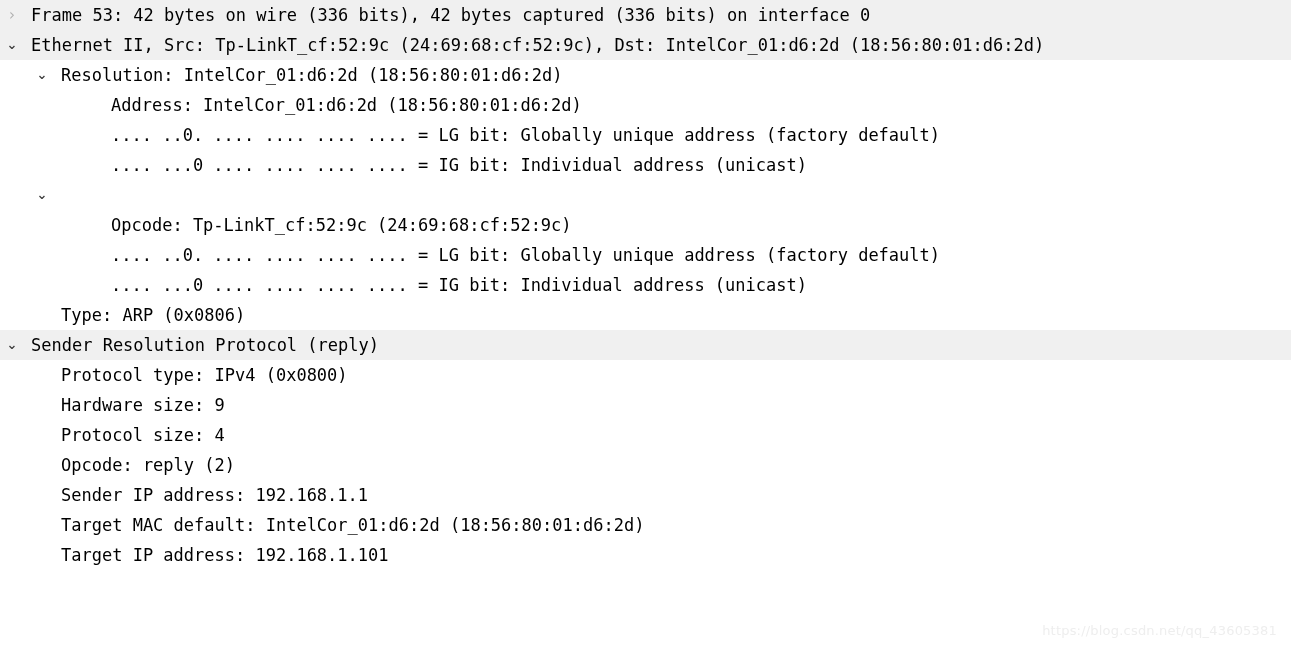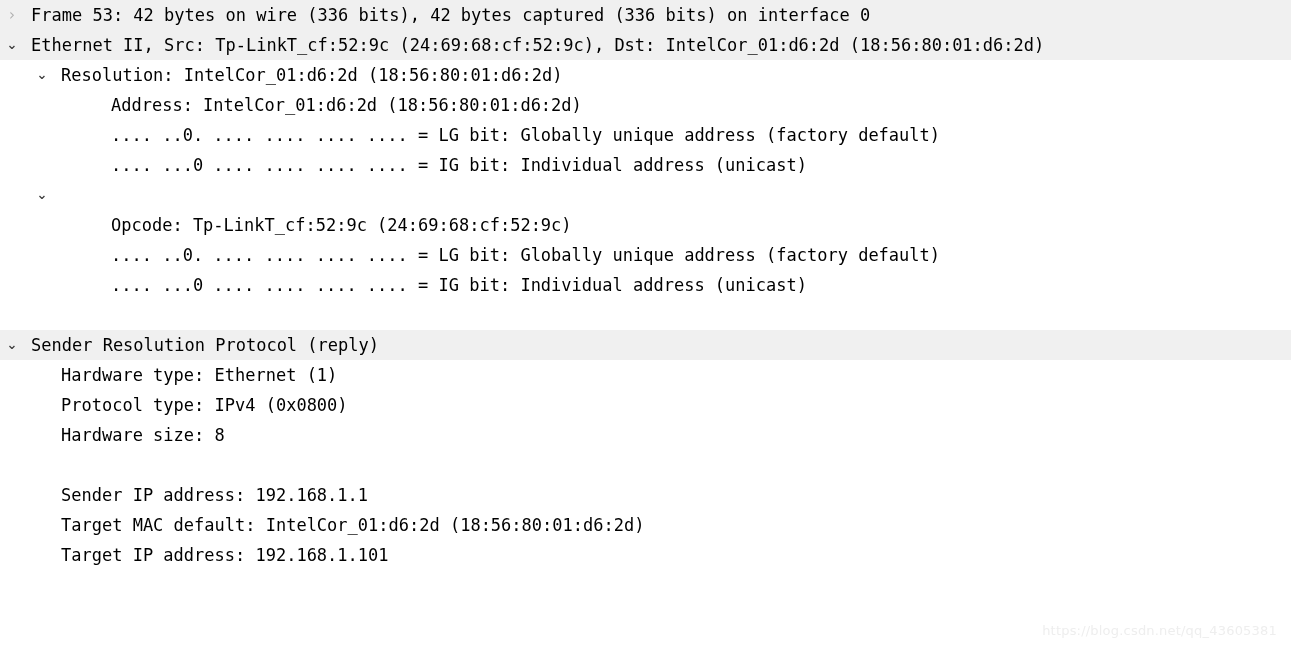--- a/index.html
+++ b/index.html
@@ -97,24 +97,24 @@
       <div class="row d0 hl"><span class="twisty collapsed">›</span><span class="label">Frame 53: 42 bytes on wire (336 bits), 42 bytes captured (336 bits) on interface 0</span></div>
       <div class="row d0 hl"><span class="twisty expanded">⌄</span><span class="label">Ethernet II, Src: Tp-LinkT_cf:52:9c (24:69:68:cf:52:9c), Dst: IntelCor_01:d6:2d (18:56:80:01:d6:2d)</span></div>
       <div class="row d1"><span class="twisty expanded">⌄</span><span class="label">Resolution: IntelCor_01:d6:2d (18:56:80:01:d6:2d)</span></div>
       <div class="row d2"><span class="twisty none"></span><span class="label">Address: IntelCor_01:d6:2d (18:56:80:01:d6:2d)</span></div>
       <div class="row d2"><span class="twisty none"></span><span class="label">.... ..0. .... .... .... .... = LG bit: Globally unique address (factory default)</span></div>
       <div class="row d2"><span class="twisty none"></span><span class="label">.... ...0 .... .... .... .... = IG bit: Individual address (unicast)</span></div>
       <div class="row d1"><span class="twisty expanded">⌄</span></div>
       <div class="row d2"><span class="twisty none"></span><span class="label">Opcode: Tp-LinkT_cf:52:9c (24:69:68:cf:52:9c)</span></div>
       <div class="row d2"><span class="twisty none"></span><span class="label">.... ..0. .... .... .... .... = LG bit: Globally unique address (factory default)</span></div>
       <div class="row d2"><span class="twisty none"></span><span class="label">.... ...0 .... .... .... .... = IG bit: Individual address (unicast)</span></div>
-      <div class="row d1"><span class="twisty none"></span></div>
+      <div class="row d1"><span class="twisty none"></span><span class="label">Type: ARP (0x0806)</span></div>
       <div class="row d0 hl"><span class="twisty expanded">⌄</span><span class="label">Sender Resolution Protocol (reply)</span></div>
-      <div class="row d1"><span class="twisty none"></span><span class="label">Hardware type: Ethernet (1)</span></div>
       <div class="row d1"><span class="twisty none"></span><span class="label">Protocol type: IPv4 (0x0800)</span></div>
-      <div class="row d1"><span class="twisty none"></span><span class="label">Hardware size: 8</span></div>
-      <div class="row d1"><span class="twisty none"></span></div>
+      <div class="row d1"><span class="twisty none"></span><span class="label">Hardware size: 9</span></div>
+      <div class="row d1"><span class="twisty none"></span><span class="label">Protocol size: 4</span></div>
+      <div class="row d1"><span class="twisty none"></span><span class="label">Opcode: reply (2)</span></div>
       <div class="row d1"><span class="twisty none"></span><span class="label">Sender IP address: 192.168.1.1</span></div>
       <div class="row d1"><span class="twisty none"></span><span class="label">Target MAC default: IntelCor_01:d6:2d (18:56:80:01:d6:2d)</span></div>
       <div class="row d1"><span class="twisty none"></span><span class="label">Target IP address: 192.168.1.101</span></div>
     </div>
   <div id="watermark">https://blog.csdn.net/qq_43605381</div>
 </div>
 
 </body></html>

